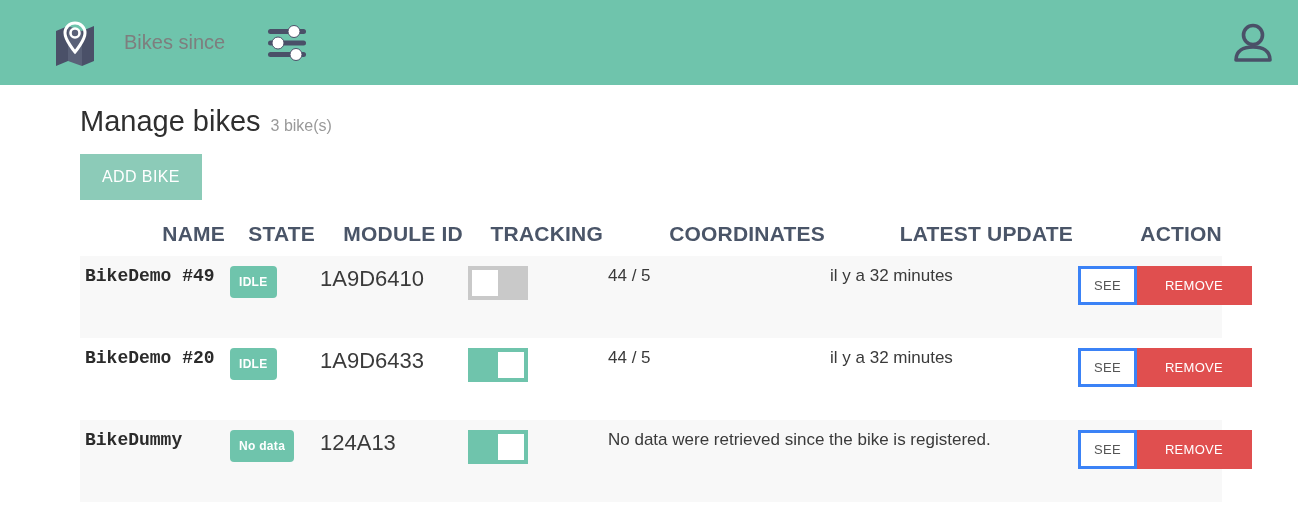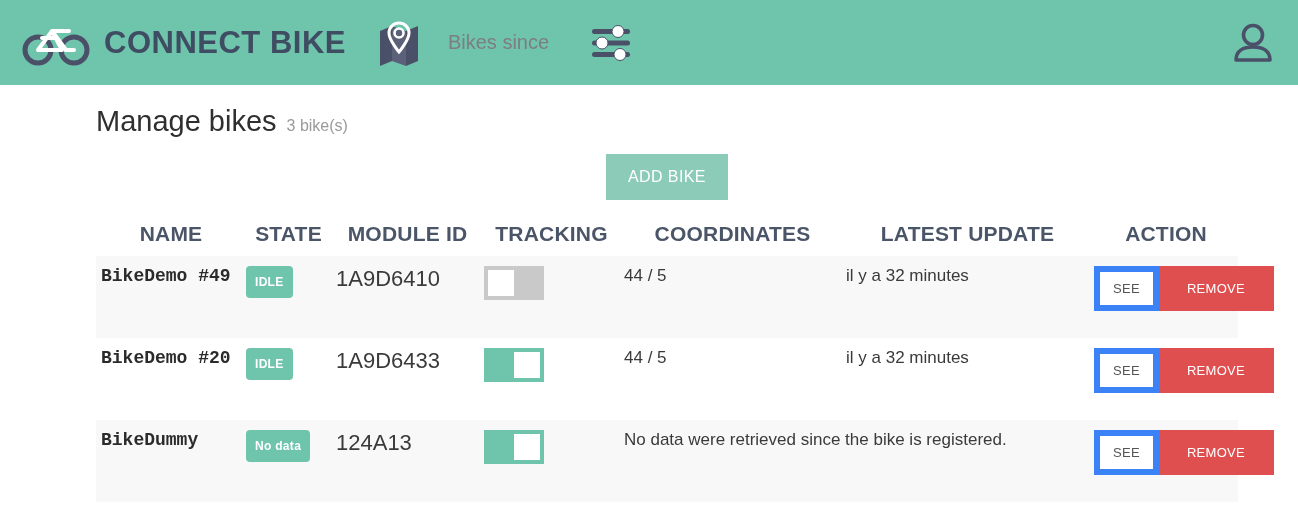--- a/index.html
+++ b/index.html
@@ -80,21 +80,20 @@
   .user-icon {
     width: 54px;
     height: 54px;
     display: block;
   }
 
   
   .page {
     padding: 0 0 0 80px;
     box-sizing: border-box;
-    margin-left: 16px;
   }
   .page-head {
     display: flex;
     align-items: baseline;
     gap: 10px;
     padding-top: 20px;
   }
   .page-title {
     font-size: 29px;
     color: #2f2f2f;
@@ -103,21 +102,21 @@
     font-family: "Liberation Sans", sans-serif;
   }
   .page-subtitle {
     font-size: 16px;
     color: #9a9a9a;
   }
 
   .toolbar {
     width: 1142px;
     display: flex;
-    justify-content: center;
+    justify-content: flex-start;
     margin-top: 16px;
   }
   .btn-add {
     background: #8ccbb8;
     color: #ffffff;
     border: none;
     font-size: 16px;
     letter-spacing: 0.4px;
     padding: 14px 22px;
     cursor: pointer;
@@ -125,21 +124,21 @@
   }
 
   
   .bikes-table {
     width: 1142px;
     border-collapse: collapse;
     margin-top: 18px;
     table-layout: fixed;
   }
   .bikes-table th {
-    text-align: center;
+    text-align: right;
     font-size: 21px;
     font-weight: bold;
     color: #4a5568;
     padding: 4px 0 10px 5px;
     letter-spacing: 0.2px;
     white-space: nowrap;
   }
   .bikes-table td {
     font-size: 17px;
     color: #3a3a3a;
@@ -219,21 +218,21 @@
   }
 
   
   .action-group {
     display: inline-flex;
     align-items: stretch;
   }
   .btn-see {
     background: #ffffff;
     color: #555555;
-    border: 6px solid #3b82f6;
+    border: 3px solid #3b82f6;
     font-size: 13px;
     padding: 9px 13px;
     cursor: pointer;
     font-family: "Liberation Sans", sans-serif;
     letter-spacing: 0.3px;
   }
   .btn-remove {
     background: #e04f4f;
     color: #ffffff;
     border: 1px solid #e04f4f;
@@ -243,32 +242,20 @@
     cursor: pointer;
     font-family: "Liberation Sans", sans-serif;
     letter-spacing: 0.3px;
   }
 </style>
 </head>
 <body>
 
 <div class="navbar">
 
-  <div class="brand">
-    <span>
-      <svg class="brand-logo" viewBox="0 0 68 46" xmlns="http://www.w3.org/2000/svg">
-        <circle cx="16" cy="30" r="13" fill="none" stroke="#4a5068" stroke-width="5"></circle>
-        <circle cx="52" cy="30" r="13" fill="none" stroke="#4a5068" stroke-width="5"></circle>
-        <path d="M16 30 L30 11 L47 11 M30 11 L44 30 M16 30 L40 30 L30 11" fill="none" stroke="#ffffff" stroke-width="4" stroke-linecap="round" stroke-linejoin="round"></path>
-        <path d="M20 18 L34 18" stroke="#ffffff" stroke-width="4" stroke-linecap="round"></path>
-        <path d="M44 30 L52 30" stroke="#ffffff" stroke-width="4" stroke-linecap="round"></path>
-      </svg>
-    </span>
-    <span class="brand-name">CONNECT BIKE</span>
-  </div>
 
   <div class="nav-item-map">
     <span>
       <svg class="map-icon" viewBox="0 0 42 48" xmlns="http://www.w3.org/2000/svg">
         <path d="M2 12 L14 7 L14 42 L2 47 Z" fill="#4a5068"></path>
         <path d="M14 7 L28 12 L28 47 L14 42 Z" fill="#5a6178"></path>
         <path d="M28 12 L40 7 L40 42 L28 47 Z" fill="#4a5068"></path>
         <path d="M21 4 C15.5 4 11 8.4 11 13.9 C11 21 21 33 21 33 C21 33 31 21 31 13.9 C31 8.4 26.5 4 21 4 Z" fill="none" stroke="#ffffff" stroke-width="3"></path>
         <circle cx="21" cy="14" r="4.5" fill="none" stroke="#ffffff" stroke-width="2.6"></circle>
       </svg>

